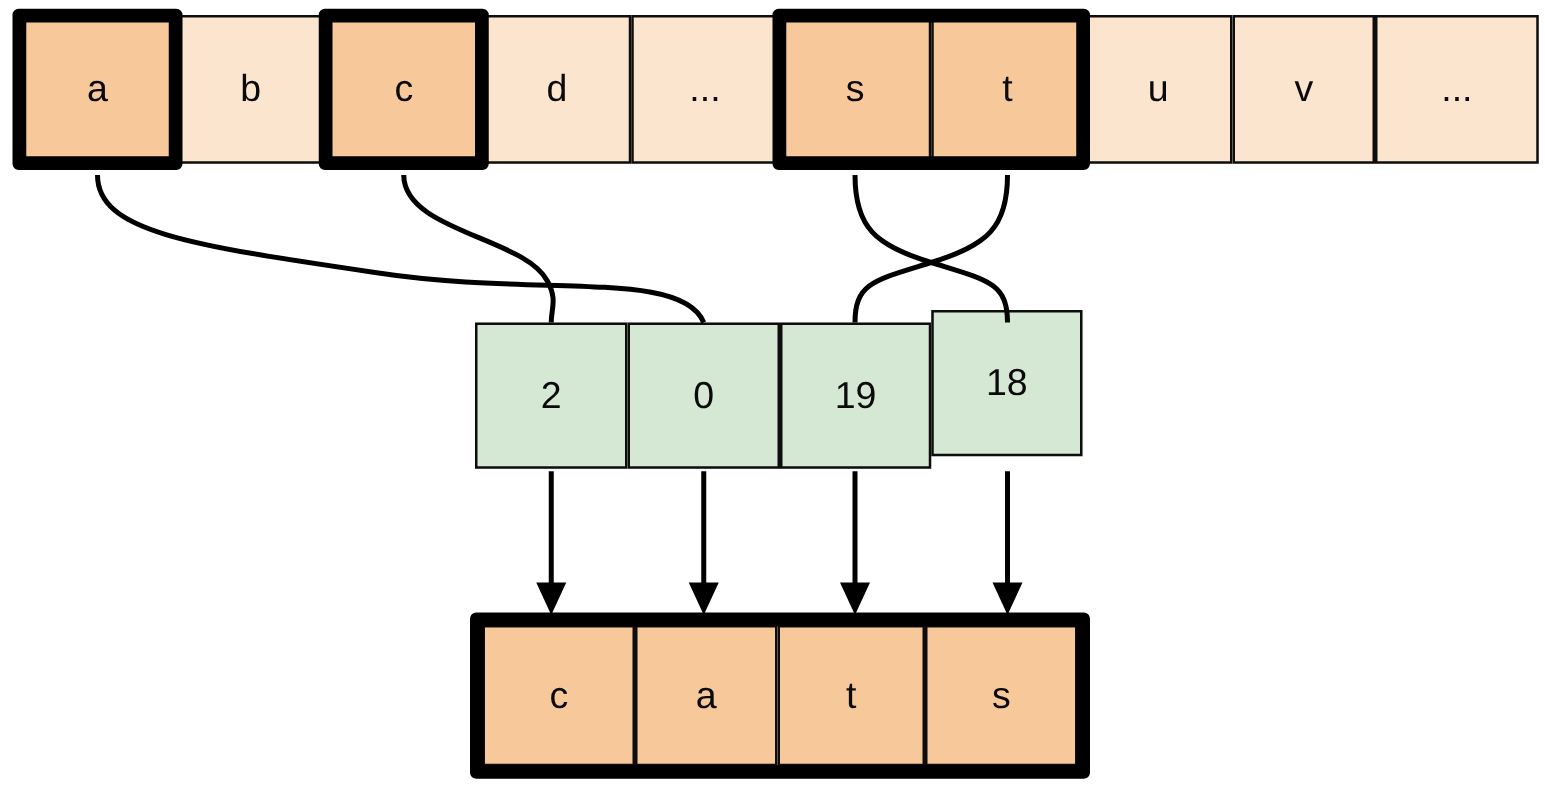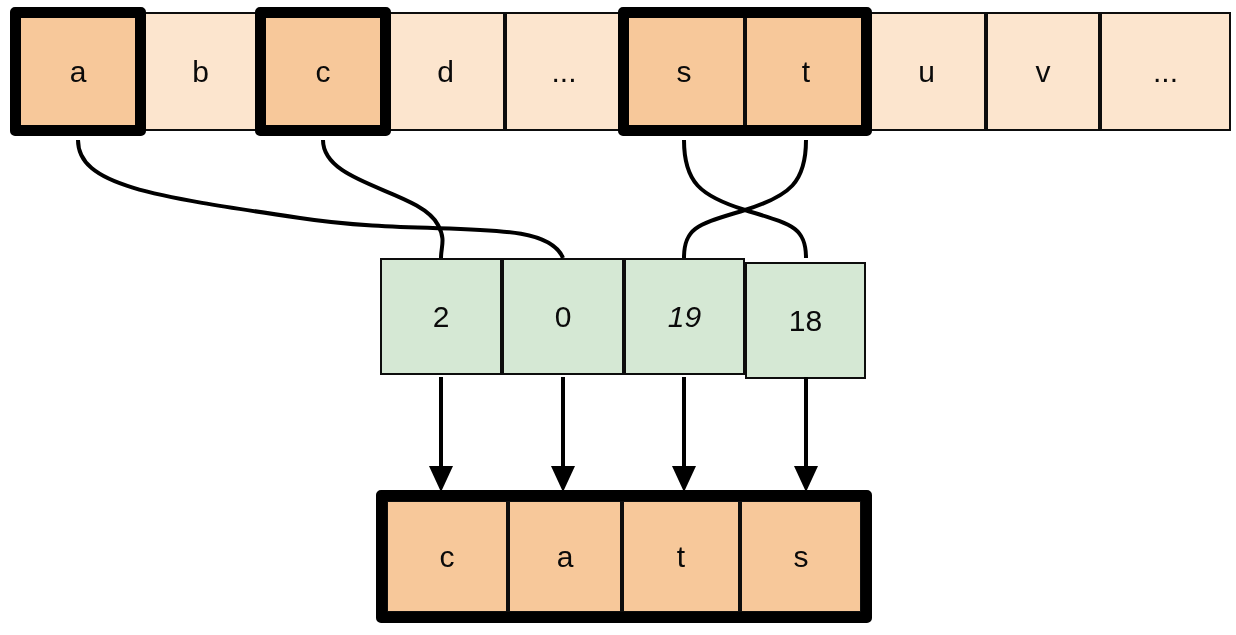--- a/index.html
+++ b/index.html
@@ -117,24 +117,24 @@
   <div class="outline" style="left:255px; top:7px;  width:136px; height:129px;"></div>
   <div class="outline" style="left:618px; top:7px;  width:254px; height:129px;"></div>
 
   <div>
     <div class="cell idx-cell" style="left:380px; top:258px; width:122px; height:117px;">
         <span>2</span>
       </div>
     <div class="cell idx-cell" style="left:502px; top:258px; width:122px; height:117px;">
         <span>0</span>
       </div>
-    <div class="cell idx-cell" style="left:624px; top:258px; width:121px; height:117px;font-style:italic;">
+    <div class="cell idx-cell" style="left:624px; top:258px; width:121px; height:117px;">
         <span>19</span>
       </div>
-    <div class="cell idx-cell" style="left:745px; top:262px; width:121px; height:117px;">
+    <div class="cell idx-cell" style="left:745px; top:248px; width:121px; height:117px;">
         <span>18</span>
       </div>
   </div>
 
   <div>
     <div class="cell res-cell" style="left:386px; top:500px; width:122px; height:113px;">
         <span>c</span>
       </div>
     <div class="cell res-cell" style="left:508px; top:500px; width:114px; height:113px;">
         <span>a</span>

